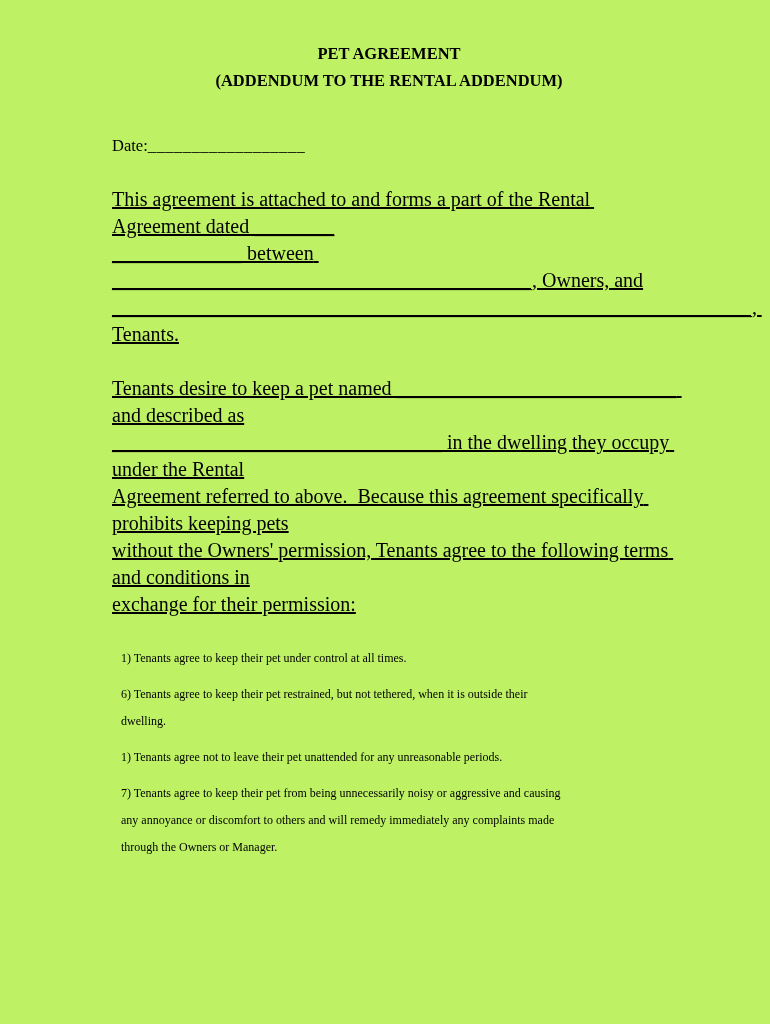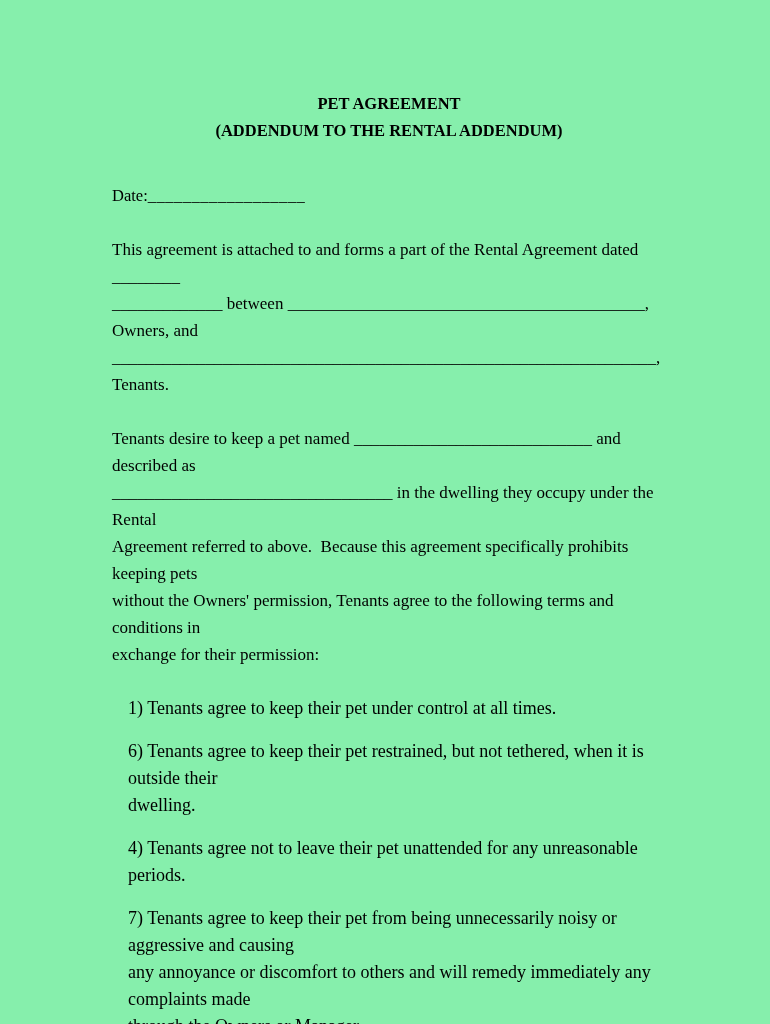--- a/index.html
+++ b/index.html
@@ -11,54 +11,55 @@
     width: 770px;
     height: 1024px;
     font-family: "Liberation Serif", "DejaVu Serif", serif;
     color: #000000;
     overflow: hidden;
   }
   .page {
     box-sizing: border-box;
     width: 770px;
     height: 1024px;
-    padding: 90px 96px 40px 112px;
-    background: #86efac;
+    padding: 40px 96px 40px 112px;
+    background: #bef264;
   }
   .doc-title,
   .doc-subtitle {
     margin: 0;
     font-size: 16.5px;
     line-height: 27px;
     font-weight: bold;
     text-align: center;
     width: 554px;
   }
   .date-line {
     margin: 38px 0 0 0;
     font-size: 16.5px;
     line-height: 27px;
   }
   .date-line .blank {
     letter-spacing: 0.5px;
   }
   .para {
     margin: 27px 0 0 0;
-    font-size: 17px;
+    font-size: 20px;
     line-height: 27px;
     white-space: pre-wrap;
     width: 566px;
+    text-decoration: underline;
   }
   .terms {
     margin-top: 27px;
     width: 566px;
   }
   .term {
-    margin: 16px;
-    font-size: 18px;
+    margin: 9px;
+    font-size: 12px;
     line-height: 27px;
     white-space: pre-wrap;
   }
 </style>
 </head>
 <body>
 
 <div class="page">
 
   <h1 class="doc-title">PET AGREEMENT</h1>
@@ -75,20 +76,20 @@
   <p class="para">Tenants desire to keep a pet named ____________________________ and described as
 _________________________________ in the dwelling they occupy under the Rental
 Agreement referred to above.  Because this agreement specifically prohibits keeping pets
 without the Owners' permission, Tenants agree to the following terms and conditions in
 exchange for their permission:</p>
 
   <div class="terms">
     <p class="term">1) Tenants agree to keep their pet under control at all times.</p>
     <p class="term">6) Tenants agree to keep their pet restrained, but not tethered, when it is outside their
 dwelling.</p>
-    <p class="term">4) Tenants agree not to leave their pet unattended for any unreasonable periods.</p>
+    <p class="term">1) Tenants agree not to leave their pet unattended for any unreasonable periods.</p>
     <p class="term">7) Tenants agree to keep their pet from being unnecessarily noisy or aggressive and causing
 any annoyance or discomfort to others and will remedy immediately any complaints made
 through the Owners or Manager.</p>
 
   </div>
 
 </div>
 
 </body></html>

